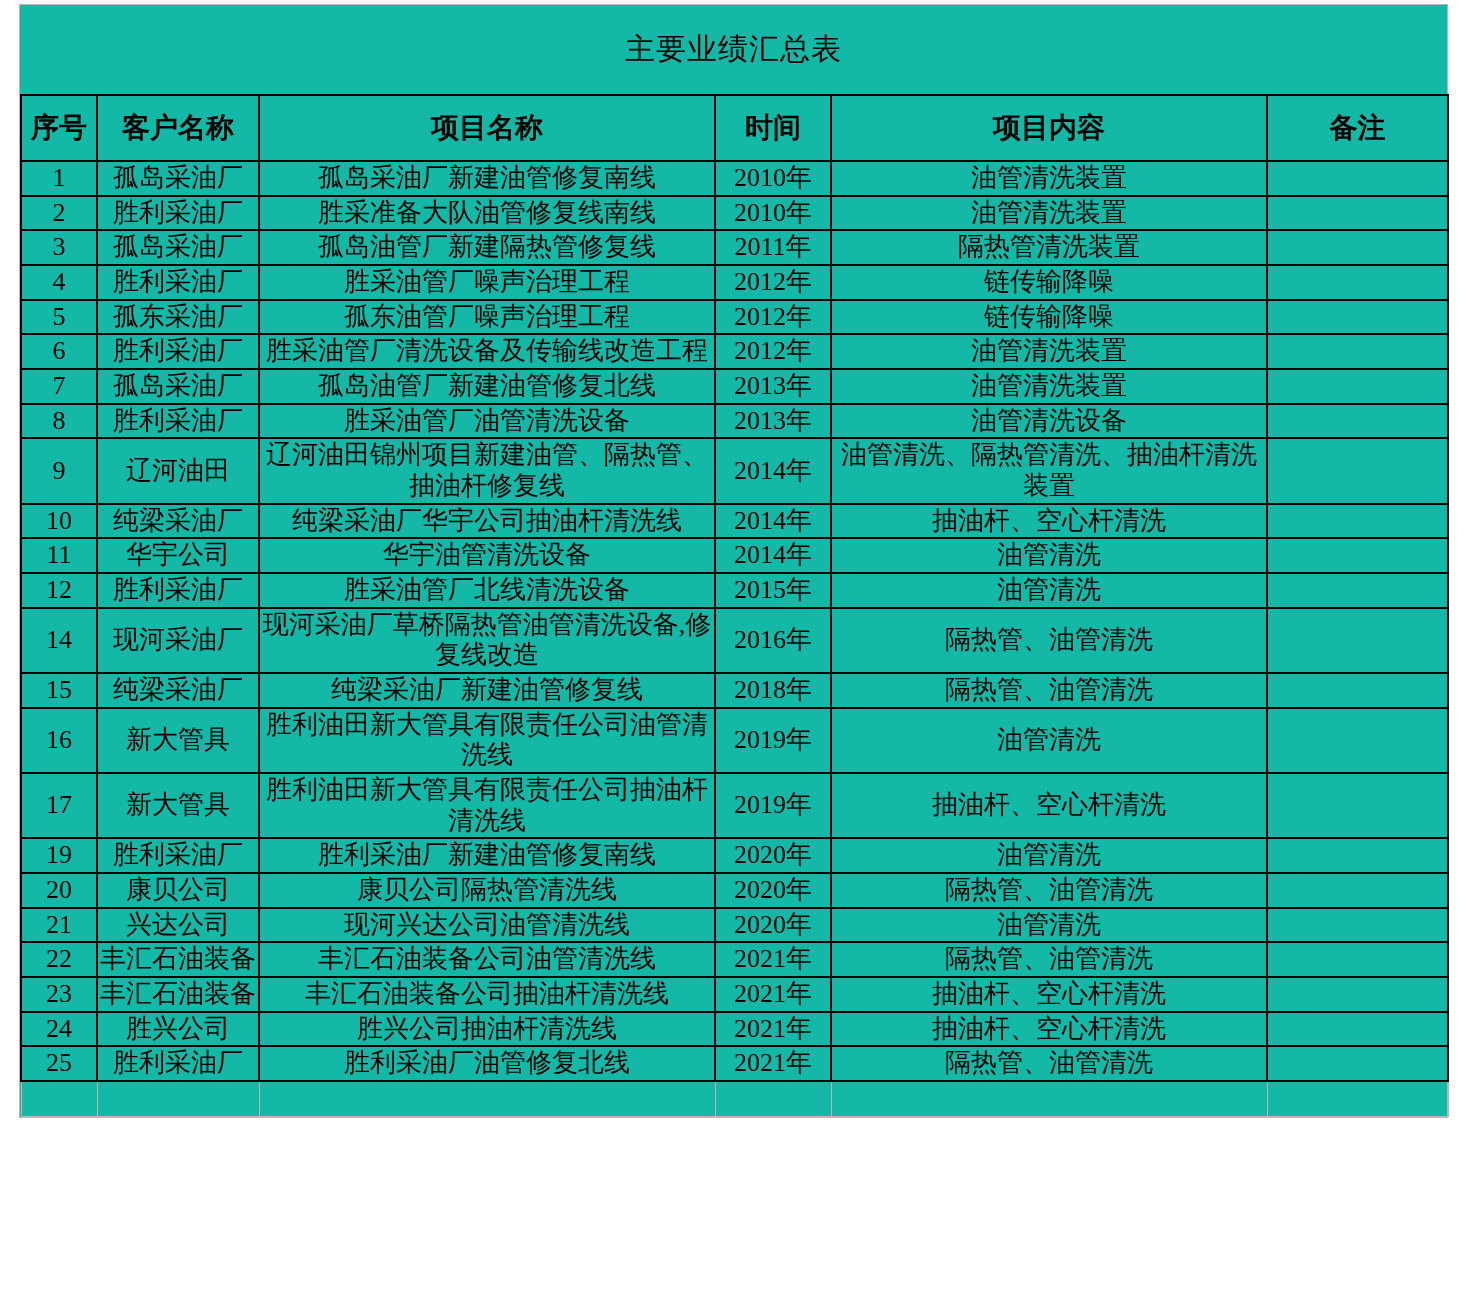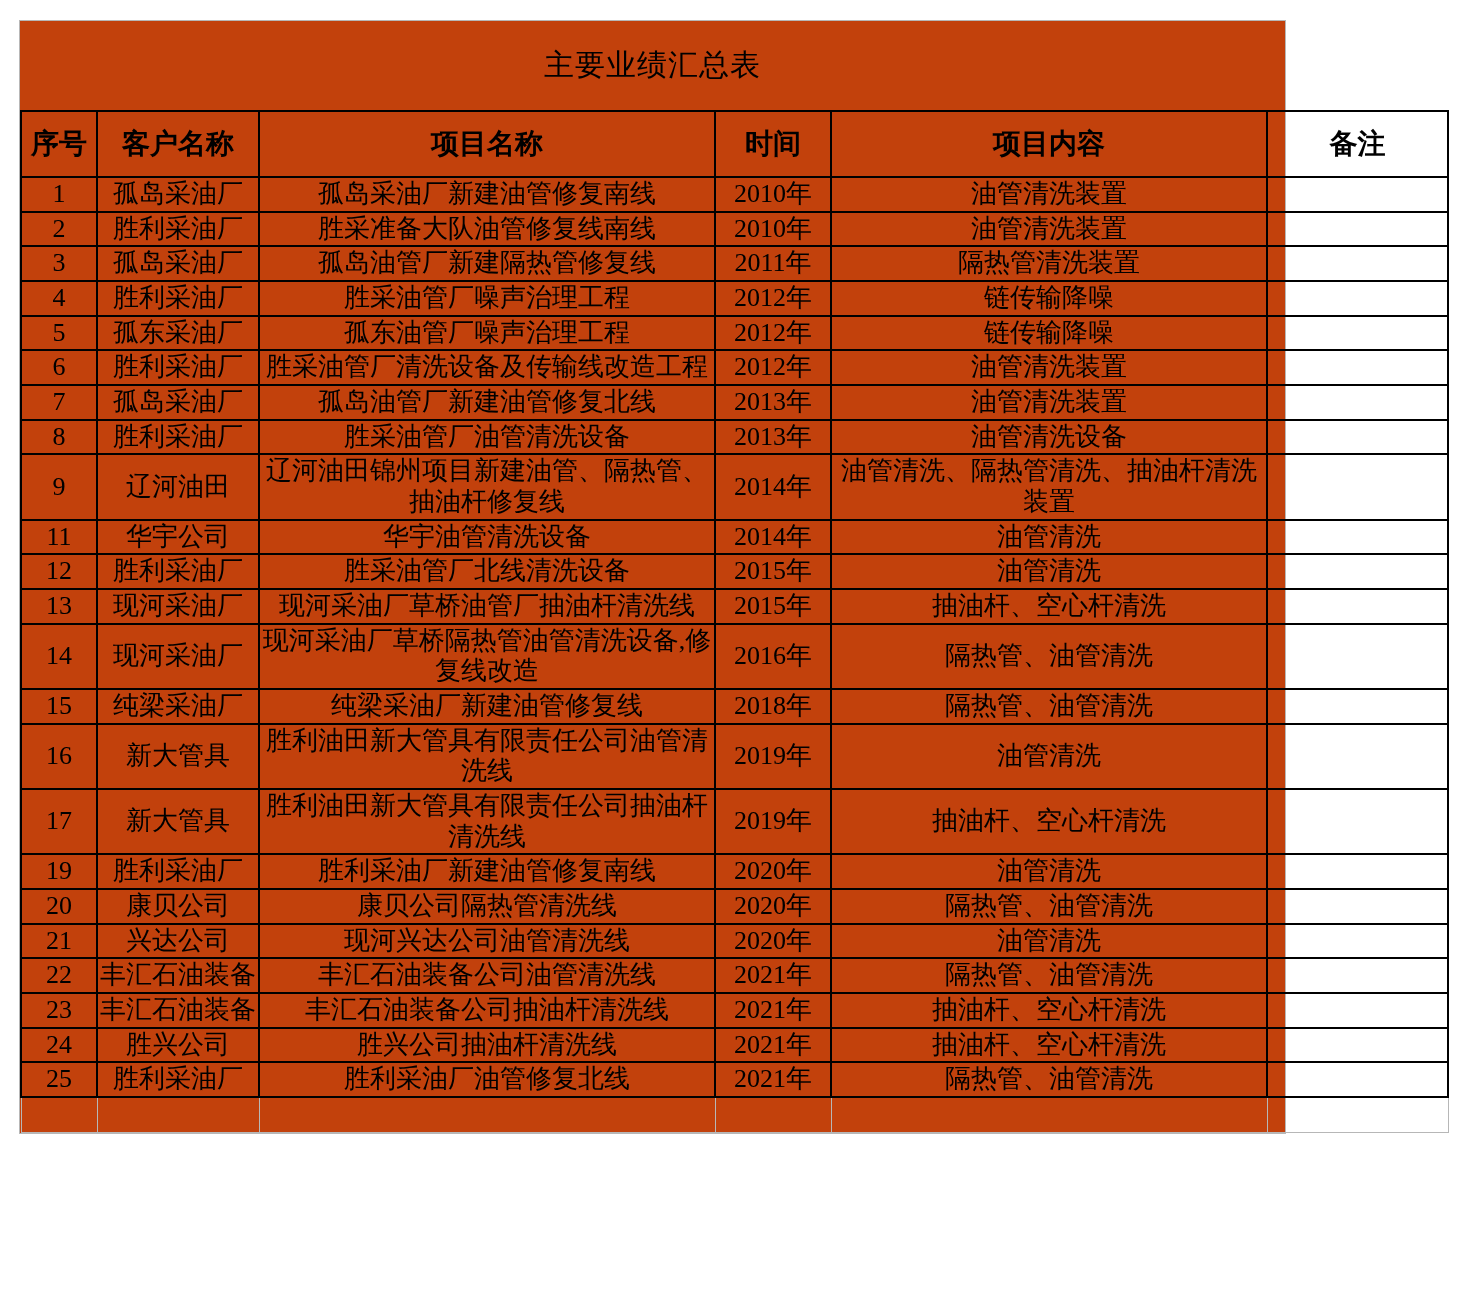--- a/index.html
+++ b/index.html
@@ -5,24 +5,24 @@
   * { box-sizing: border-box; }
   html, body {
     margin: 0; padding: 0;
     background: #ffffff;
     width: 1466px;
     font-family: "Liberation Serif", "DejaVu Serif", serif;
     color: #000;
   }
   .sheet {
     position: absolute;
-    left: 19px; top: 20px;
-    width: 1267px;
+    left: 19px; top: 4px;
+    width: 1429px;
     border: 1px solid #b7b7b7;
-    background: #c2410c;
+    background: #14b8a6;
   }
   .title-bar {
     height: 89px;
     display: flex;
     align-items: center;
     justify-content: center;
   }
   .title-bar .title {
     font-size: 30px;
     letter-spacing: 1px;
@@ -153,41 +153,41 @@
         </tr>
         <tr>
           <td class="c-no">9</td>
           <td class="c-customer">辽河油田</td>
           <td class="c-project">辽河油田锦州项目新建油管、隔热管、抽油杆修复线</td>
           <td class="c-time">2014年</td>
           <td class="c-content">油管清洗、隔热管清洗、抽油杆清洗装置</td>
           <td class="c-remark"></td>
         </tr>
         <tr>
+          <td class="c-no">10</td>
+          <td class="c-customer">纯梁采油厂</td>
+          <td class="c-project">纯梁采油厂华宇公司抽油杆清洗线</td>
+          <td class="c-time">2014年</td>
+          <td class="c-content">抽油杆、空心杆清洗</td>
+          <td class="c-remark"></td>
+        </tr>
+        <tr>
           <td class="c-no">11</td>
           <td class="c-customer">华宇公司</td>
           <td class="c-project">华宇油管清洗设备</td>
           <td class="c-time">2014年</td>
           <td class="c-content">油管清洗</td>
           <td class="c-remark"></td>
         </tr>
         <tr>
           <td class="c-no">12</td>
           <td class="c-customer">胜利采油厂</td>
           <td class="c-project">胜采油管厂北线清洗设备</td>
           <td class="c-time">2015年</td>
           <td class="c-content">油管清洗</td>
-          <td class="c-remark"></td>
-        </tr>
-        <tr>
-          <td class="c-no">13</td>
-          <td class="c-customer">现河采油厂</td>
-          <td class="c-project">现河采油厂草桥油管厂抽油杆清洗线</td>
-          <td class="c-time">2015年</td>
-          <td class="c-content">抽油杆、空心杆清洗</td>
           <td class="c-remark"></td>
         </tr>
         <tr>
           <td class="c-no">14</td>
           <td class="c-customer">现河采油厂</td>
           <td class="c-project">现河采油厂草桥隔热管油管清洗设备,修复线改造</td>
           <td class="c-time">2016年</td>
           <td class="c-content">隔热管、油管清洗</td>
           <td class="c-remark"></td>
         </tr>

